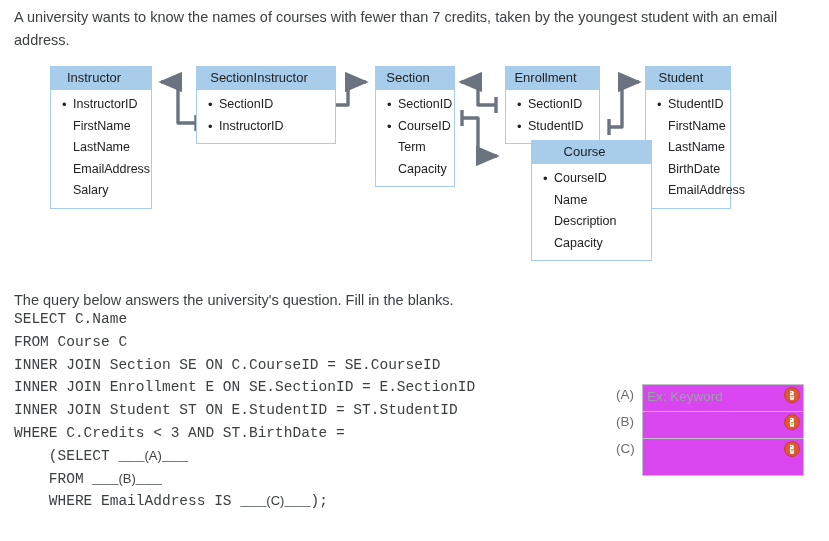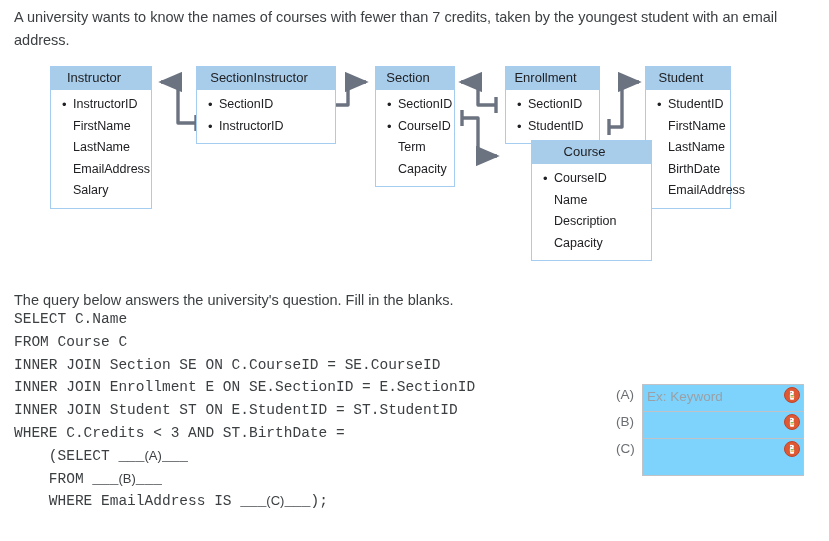--- a/index.html
+++ b/index.html
@@ -130,21 +130,21 @@
     position: relative;
     flex: none;
     width: 162px;
     height: 22px;
   }
   .answer-input {
     box-sizing: border-box;
     width: 162px;
     height: 38px;
     border: 1px solid #c0c2c5;
-    background: #7dd3fc;
+    background: #d946ef;
     font-family: "Liberation Sans", sans-serif;
     font-size: 13.5px;
     color: #3c4043;
     padding: 0 24px 12px 4px;
     outline: none;
     border-radius: 0;
   }
   .answer-input::placeholder {
     color: #9aa0a6;
     opacity: 1;

